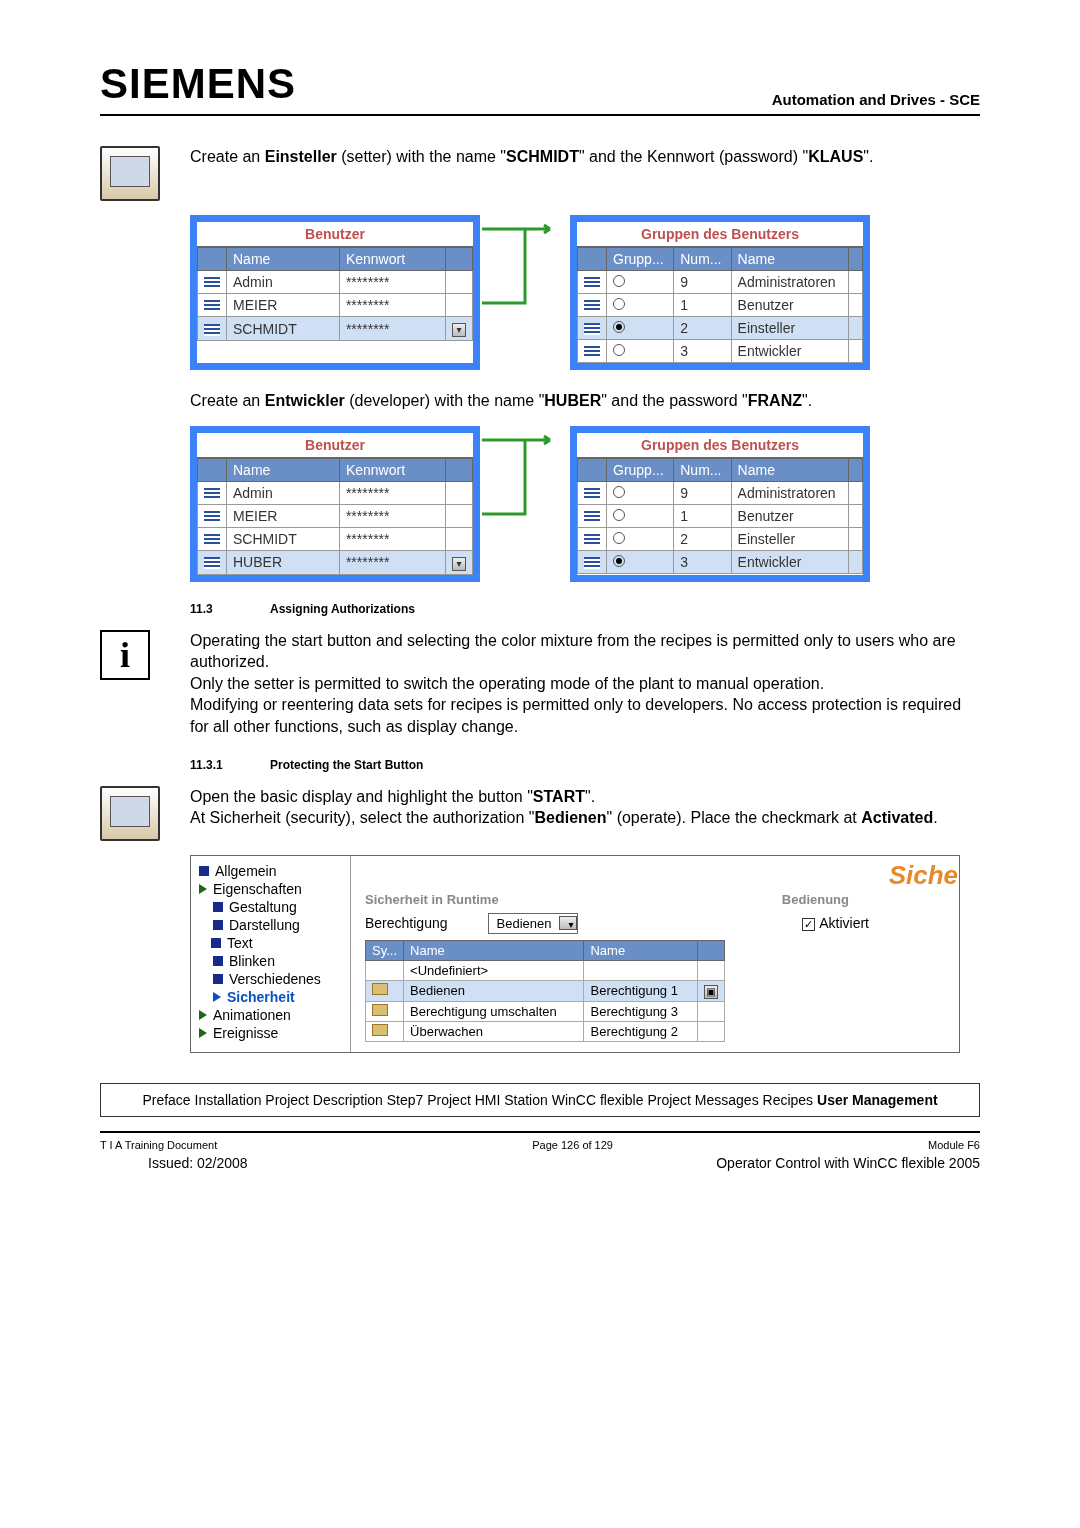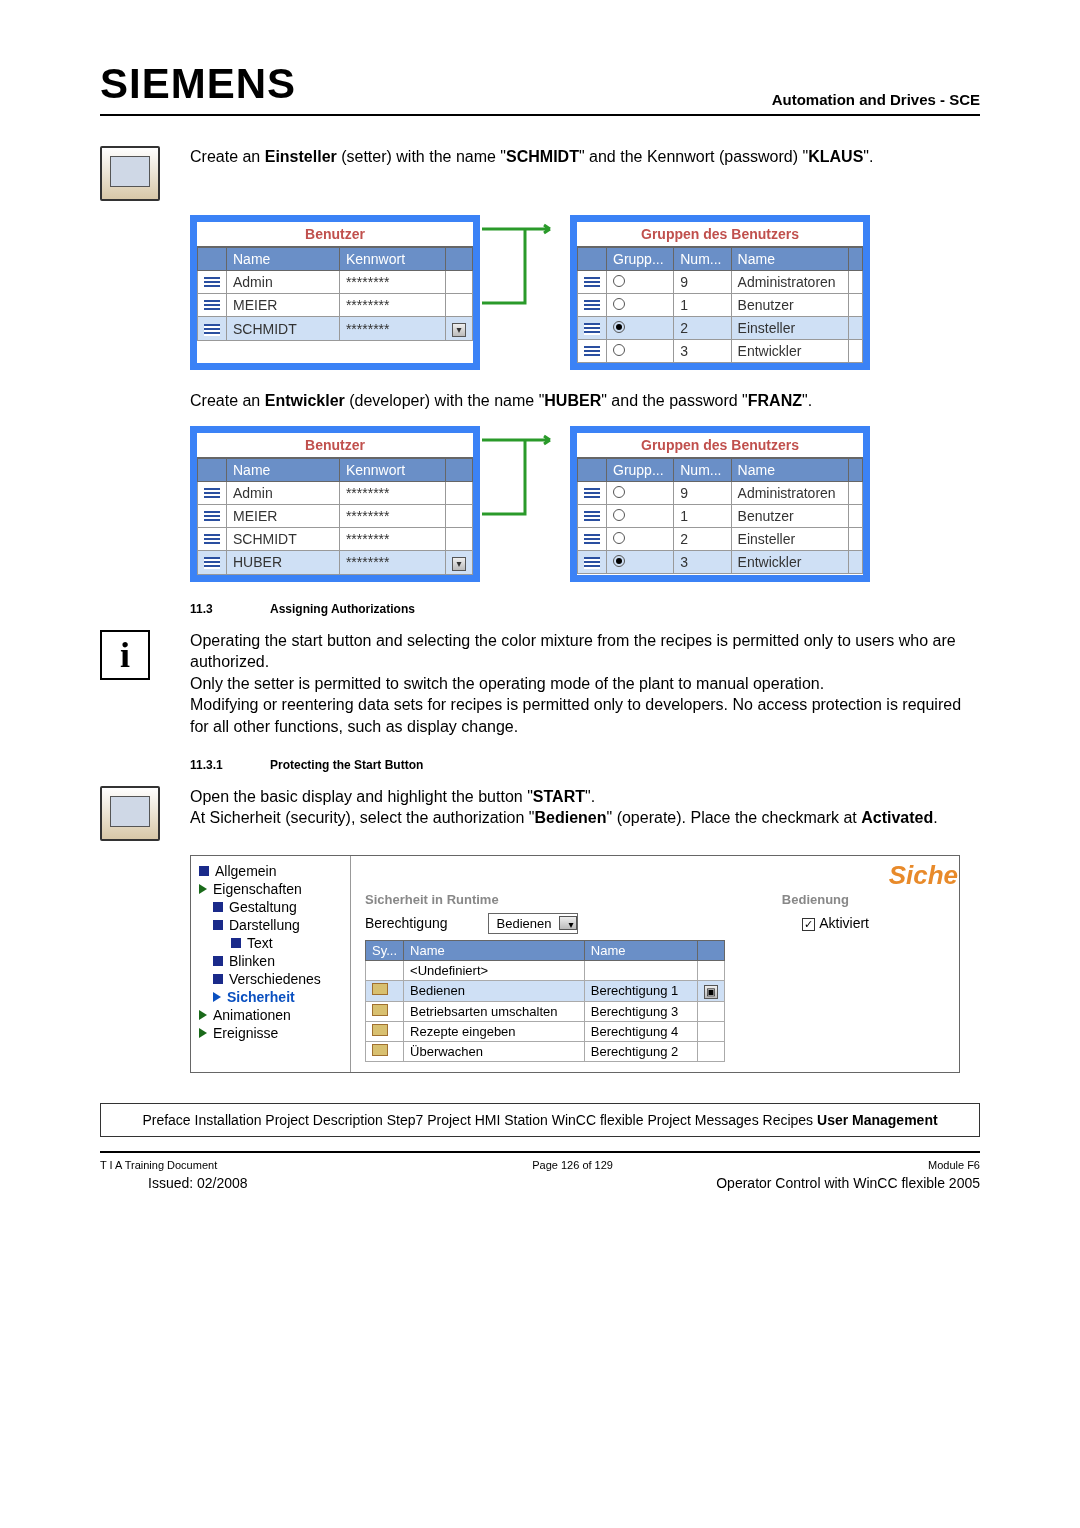--- a/index.html
+++ b/index.html
@@ -346,21 +346,21 @@
     </div>
   </div>
 
   <div class="prop-panel">
     <div class="prop-flex">
       <div class="prop-tree" id="ptree">
           <div style=""><span class="sq"></span>Allgemein</div>
           <div style=""><span class="tri "></span>Eigenschaften</div>
           <div style="margin-left:14px;"><span class="sq"></span>Gestaltung</div>
           <div style="margin-left:14px;"><span class="sq"></span>Darstellung</div>
-          <div style="margin-left:32px;"><span class="sq"></span>Text</div>
+          <div style="margin-left:12px;"><span class="sq"></span>Text</div>
           <div style="margin-left:14px;"><span class="sq"></span>Blinken</div>
           <div style="margin-left:14px;"><span class="sq"></span>Verschiedenes</div>
           <div style="margin-left:14px;color:#0a50c0;font-weight:bold;"><span class="tri tri-sel"></span>Sicherheit</div>
           <div style=""><span class="tri "></span>Animationen</div>
           <div style=""><span class="tri "></span>Ereignisse</div>
         </div>
       <div class="prop-main">
         <div class="siche">Siche</div>
         <div class="prop-inner">
           <div class="runtime-row">
@@ -394,28 +394,22 @@
     <td></td>
                 </tr>
                 <tr class="sel">
     <td><span class="key"></span></td>
     <td>Bedienen</td>
     <td>Berechtigung 1</td>
     <td><span class="dd">▣</span></td>
                 </tr>
                 <tr class="">
     <td><span class="key"></span></td>
-    <td>Betriebsarten umschalten</td>
+    <td>Berechtigung umschalten</td>
     <td>Berechtigung 3</td>
-    <td></td>
-                </tr>
-                <tr class="">
-    <td><span class="key"></span></td>
-    <td>Rezepte eingeben</td>
-    <td>Berechtigung 4</td>
     <td></td>
                 </tr>
                 <tr class="">
     <td><span class="key"></span></td>
     <td>Überwachen</td>
     <td>Berechtigung 2</td>
     <td></td>
                 </tr>
               </tbody>
             </table>

